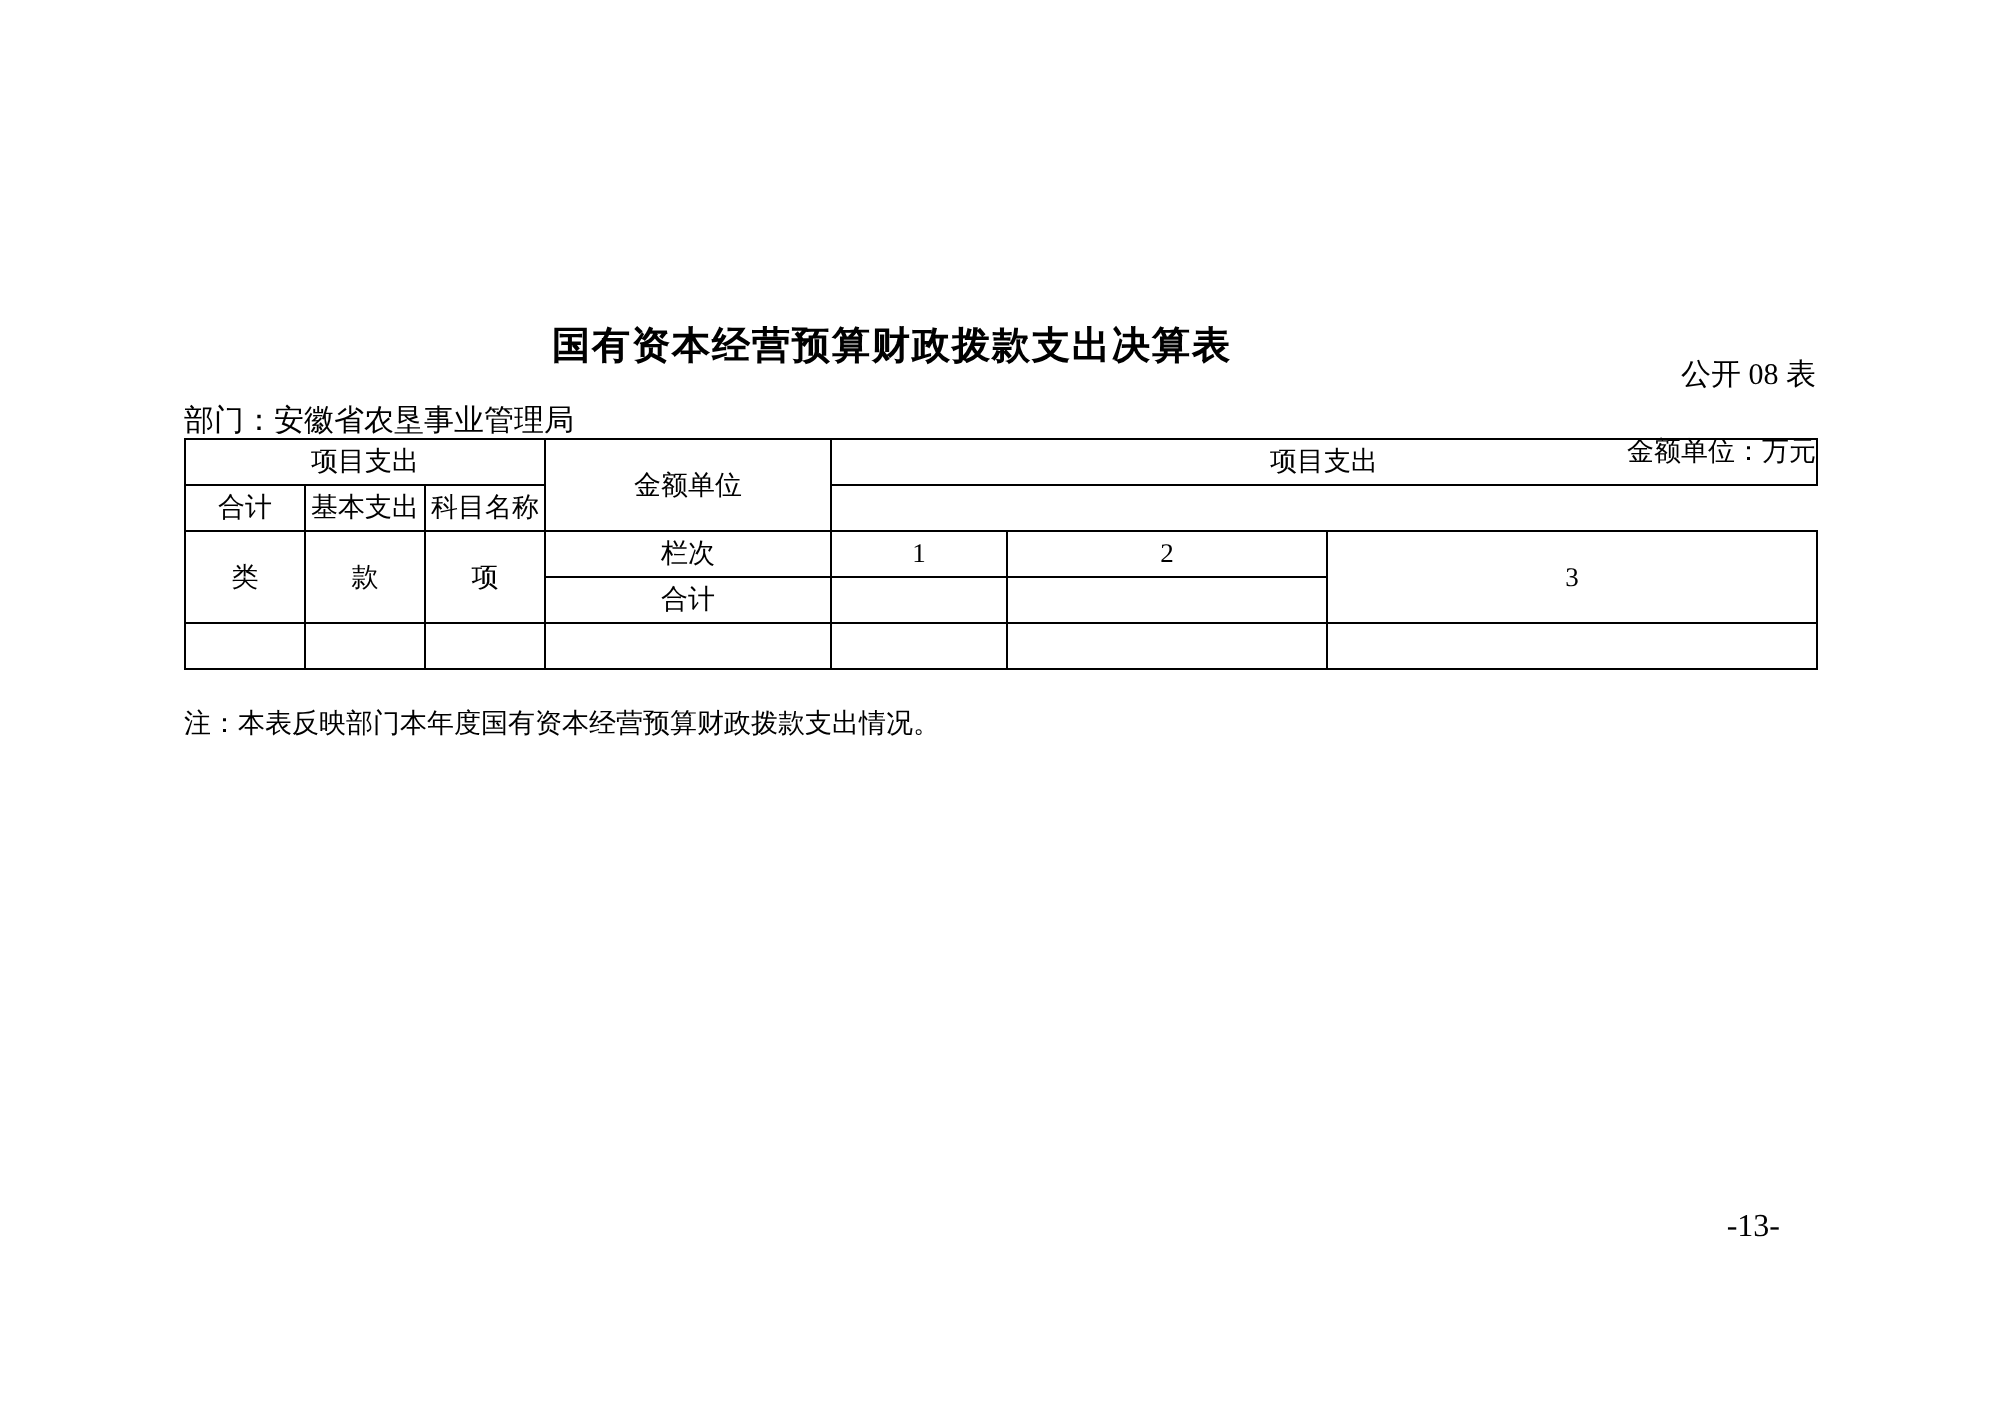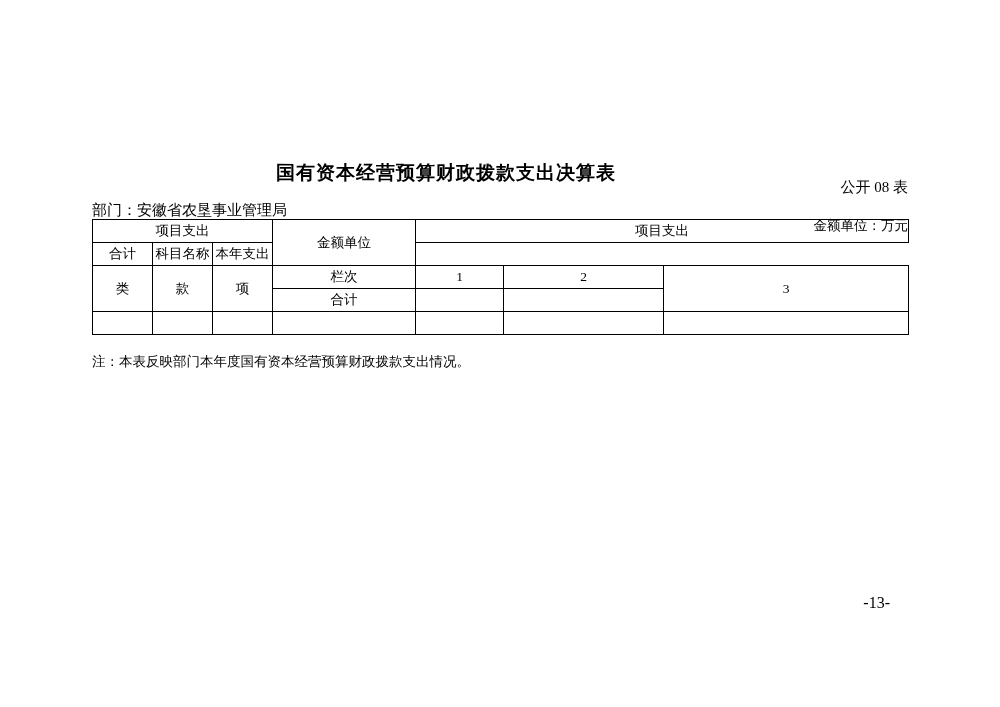--- a/index.html
+++ b/index.html
@@ -68,21 +68,21 @@
   .notes {
     position: absolute;
     left: 92px;
     font-size: 13.5px;
     line-height: 20px;
   }
   .note1 { top: 352px; }
   .note2 { top: 372px; }
   .page-num {
     position: absolute;
-    bottom: 95px;
+    bottom: 84px;
     right: 110px;
     font-size: 16px;
   }
 </style>
 </head>
 <body>
 
 <div class="page">
 
   <div class="title">国有资本经营预算财政拨款支出决算表</div>
@@ -105,22 +105,22 @@
     </colgroup>
     <tbody>
       <tr>
         <td colspan="3" class="h-tall">项目支出</td>
         <td rowspan="2" class="h-tall">金额单位</td>
         <td colspan="3" class="h-mid">项目支出</td>
       </tr>
       <tr>
 
         <td class="h-mid">合计</td>
+        <td class="h-mid">基本支出</td>
         <td class="h-mid">科目名称</td>
-        <td class="h-mid">本年支出</td>
       </tr>
       <tr>
         <td rowspan="2" class="h-mid">类</td>
         <td rowspan="2" class="h-mid">款</td>
         <td rowspan="2" class="h-mid">项</td>
         <td class="h-row">栏次</td>
         <td class="h-row">1</td>
         <td class="h-row">2</td>
         <td rowspan="2" class="h-row">3</td>
       </tr>

